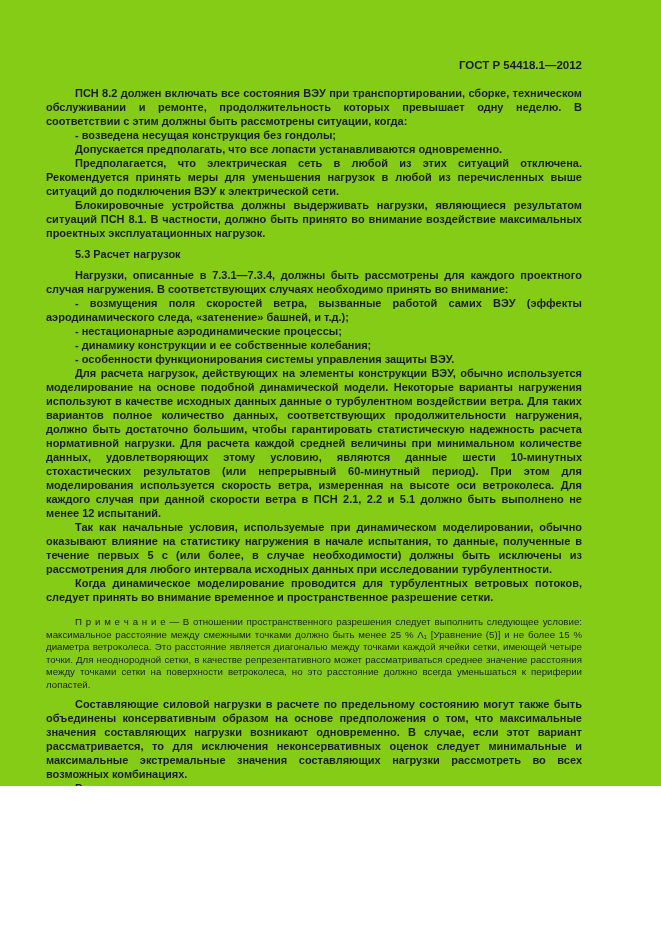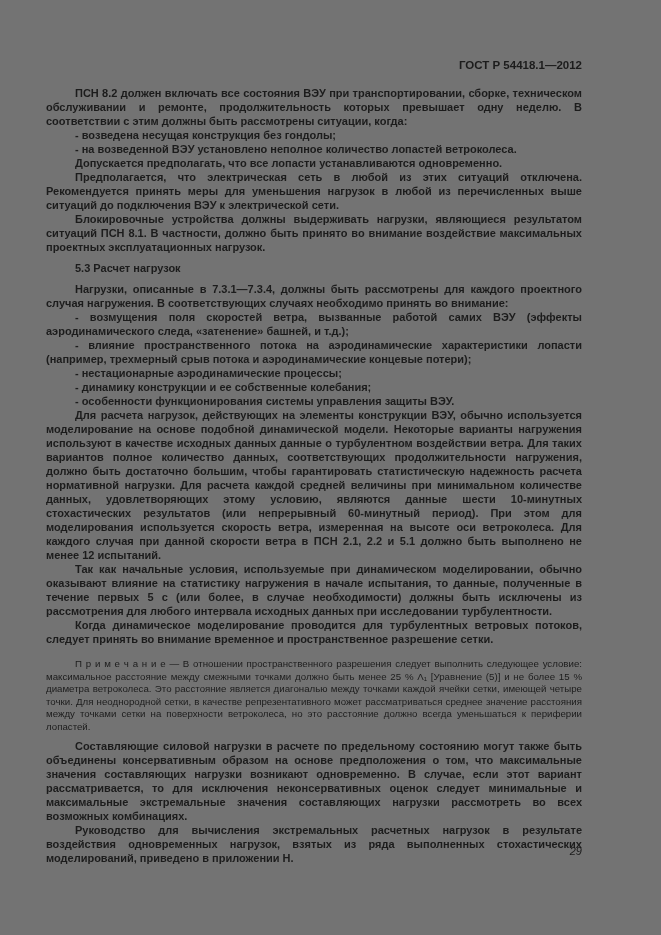--- a/index.html
+++ b/index.html
@@ -3,22 +3,22 @@
 <meta charset="utf-8">
 <style>
   html, body {
     margin: 0;
     padding: 0;
     background: #ffffff;
   }
   .page {
     position: relative;
     width: 661px;
-    height: 935px;
-    background: #737373;
+    height: 786px;
+    background: #84cc16;
     font-family: "Liberation Sans", "DejaVu Sans", sans-serif;
     color: #1c1c1c;
     overflow: hidden;
   }
   .doc-header {
     position: absolute;
     top: 59px;
     left: 46px;
     width: 536px;
     text-align: right;
@@ -74,32 +74,30 @@
 
 <div class="page">
 
   <div class="doc-header">ГОСТ Р 54418.1—2012</div>
 
   <div class="content">
 
     <p class="body">ПСН 8.2 должен включать все состояния ВЭУ при транспортировании, сборке, техническом об­служивании и ремонте, продолжительность которых превышает одну неделю. В соответствии с этим должны быть рассмотрены ситуации, когда:</p>
 
     <p class="body">- возведена несущая конструкция без гондолы;</p>
-    <p class="body">- на возведенной ВЭУ установлено неполное количество лопастей ветроколеса.</p>
 
     <p class="body">Допускается предполагать, что все лопасти устанавливаются одновременно.</p>
     <p class="body">Предполагается, что электрическая сеть в любой из этих ситуаций отключена. Рекомендуется принять меры для уменьшения нагрузок в любой из перечисленных выше ситуаций до подключения ВЭУ к электрической сети.</p>
     <p class="body">Блокировочные устройства должны выдерживать нагрузки, являющиеся результатом ситуаций ПСН 8.1. В частности, должно быть принято во внимание воздействие максимальных проектных экс­плуатационных нагрузок.</p>
 
     <h2 class="heading">5.3 Расчет нагрузок</h2>
 
     <p class="body">Нагрузки, описанные в 7.3.1—7.3.4, должны быть рассмотрены для каждого проектного случая нагружения. В соответствующих случаях необходимо принять во внимание:</p>
 
     <p class="body">- возмущения поля скоростей ветра, вызванные работой самих ВЭУ (эффекты аэродинамическо­го следа, «затенение» башней, и т.д.);</p>
-    <p class="body">- влияние пространственного потока на аэродинамические характеристики лопасти (например, трехмерный срыв потока и аэродинамические концевые потери);</p>
     <p class="body">- нестационарные аэродинамические процессы;</p>
     <p class="body">- динамику конструкции и ее собственные колебания;</p>
     <p class="body">- особенности функционирования системы управления защиты ВЭУ.</p>
 
     <p class="body">Для расчета нагрузок, действующих на элементы конструкции ВЭУ, обычно используется модели­рование на основе подобной динамической модели. Некоторые варианты нагружения используют в ка­честве исходных данных данные о турбулентном воздействии ветра. Для таких вариантов полное коли­чество данных, соответствующих продолжительности нагружения, должно быть достаточно большим, чтобы гарантировать статистическую надежность расчета нормативной нагрузки. Для расчета каждой средней величины при минимальном количестве данных, удовлетворяющих этому условию, являются данные шести 10-минутных стохастических результатов (или непрерывный 60-минутный период). При этом для моделирования используется скорость ветра, измеренная на высоте оси ветроколеса. Для каждого случая при данной скорости ветра в ПСН 2.1, 2.2 и 5.1 должно быть выполнено не менее 12 испытаний.</p>
     <p class="body">Так как начальные условия, используемые при динамическом моделировании, обычно оказывают влияние на статистику нагружения в начале испытания, то данные, полученные в течение первых 5 с (или более, в случае необходимости) должны быть исключены из рассмотрения для любого интервала исходных данных при исследовании турбулентности.</p>
     <p class="body">Когда динамическое моделирование проводится для турбулентных ветровых потоков, следует принять во внимание временное и пространственное разрешение сетки.</p>
 
     <p class="note">П р и м е ч а н и е — В отношении пространственного разрешения следует выполнить следующее условие: максимальное расстояние между смежными точками должно быть менее 25 % Λ₁ [Уравнение (5)] и не более 15 % диаметра ветроколеса. Это расстояние является диагональю между точками каждой ячейки сетки, имеющей четыре точки. Для неоднородной сетки, в качестве репрезентативного может рассматриваться среднее значение расстояния между точками сетки на поверхности ветроколеса, но это расстояние должно всегда уменьшаться к периферии лопастей.</p>
 

